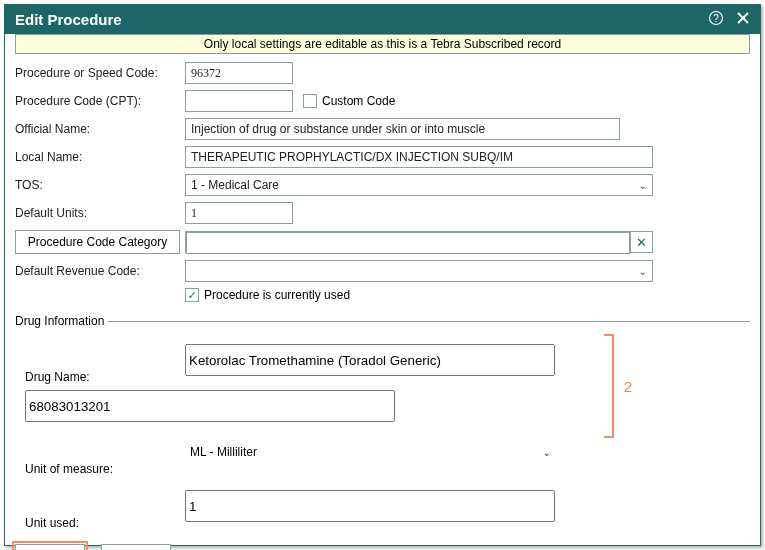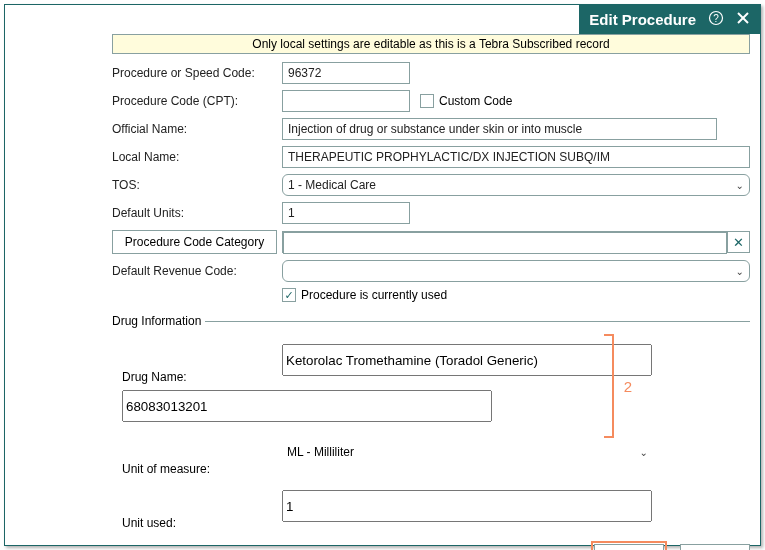--- a/index.html
+++ b/index.html
@@ -4,21 +4,20 @@
 <style>
   * { box-sizing: border-box; font-family: "Segoe UI", Arial, sans-serif; }
   body { margin: 0; padding: 4px; background: #fff; }
   .window {
     width: 757px;
     height: 542px;
     border: 1px solid #1c6666;
     display: flex;
     flex-direction: column;
     box-shadow: 2px 2px 3px rgba(0,0,0,0.3);
-    align-items: flex-end;
   }
   .titlebar {
     background: #1c6666;
     color: #fff;
     display: flex;
     align-items: center;
     padding: 5px 10px;
     font-size: 15px;
     font-weight: bold;
   }
@@ -54,29 +53,28 @@
     color: #222;
   }
   .form-row input[type="text"], .form-row .select {
     border: 1px solid #88a0a0;
     height: 22px;
     font-size: 12px;
     padding: 0 5px;
     background: #fff;
     color: #222;
   }
-  .w-short { width: 128px; }
+  .w-short { width: 108px; font-family: Liberation Serif, serif; }
   .w-long { width: 435px; }
   .w-longish { width: 468px; }
   .select {
     display: flex;
     align-items: center;
     justify-content: space-between;
     padding: 0 4px 0 5px;
-    border-radius: 6px;
   }
   .select .chev { font-size: 10px; color: #444; }
   .checkbox-wrap {
     display: flex;
     align-items: center;
     font-size: 12px;
     gap: 5px;
     margin-left: 10px;
   }
   .checkbox {

